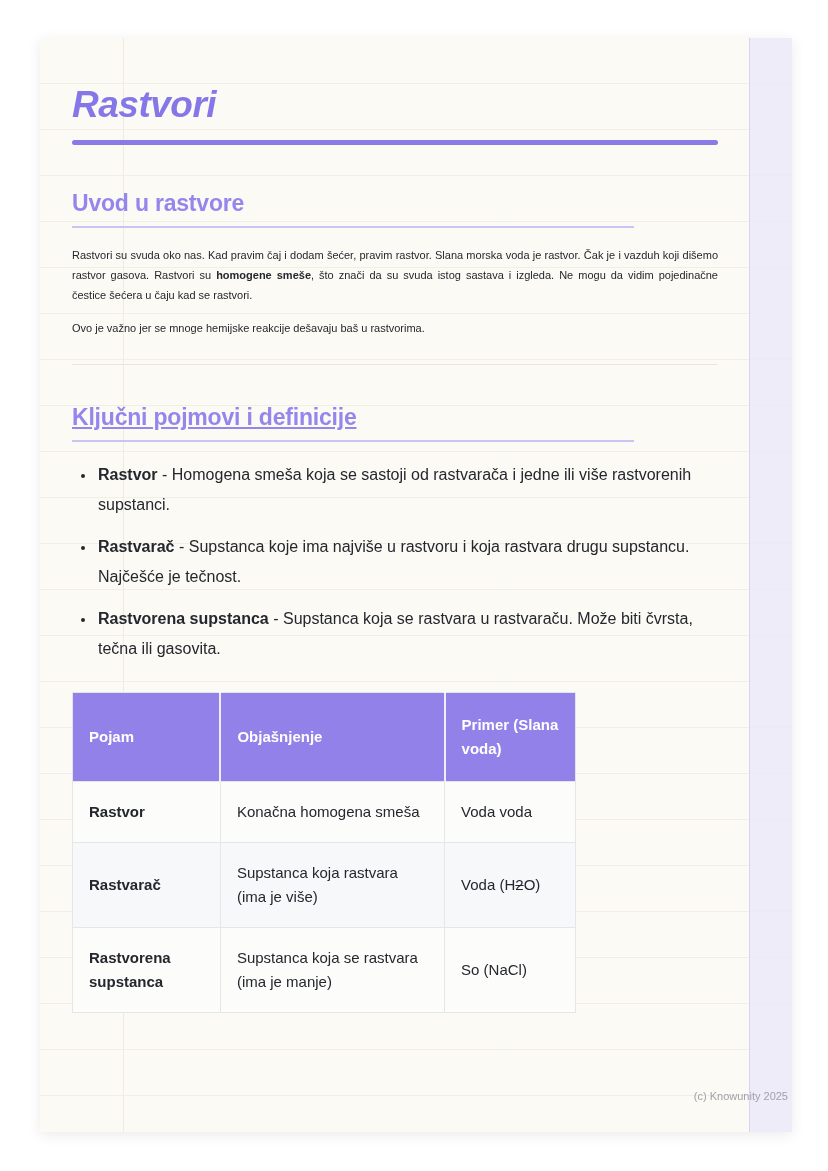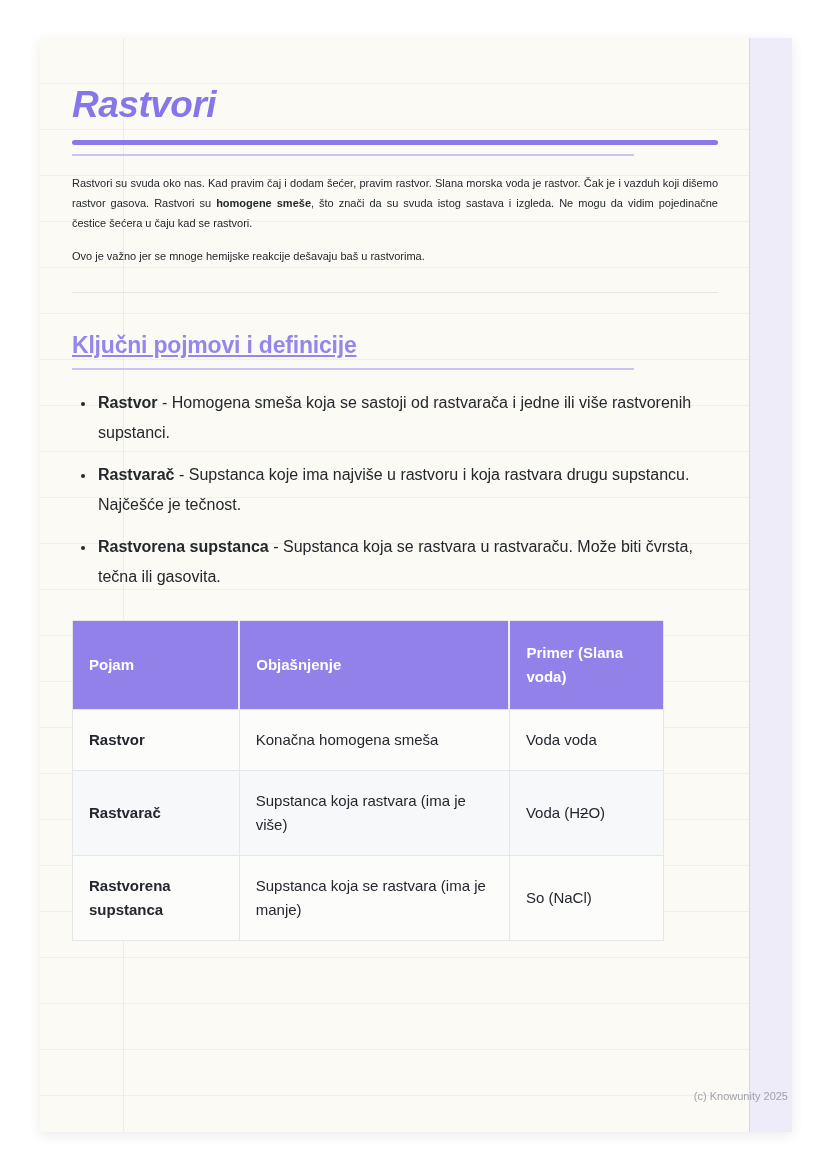--- a/index.html
+++ b/index.html
@@ -56,21 +56,21 @@
 
   .bullets { margin-top:18px; padding-left:24px; list-style:disc; }
   .bullets li {
     font-size:16px; line-height:30px; color:#24272E; margin-bottom:12px;
     padding-left:2px;
   }
   .bullets li::marker { color:#24272E; font-size:13px; }
   strong { font-weight:bold; }
 
   table.def-table {
-    margin-top:28px; width:592px; border-collapse:collapse;
+    margin-top:28px; width:504px; border-collapse:collapse;
     font-size:15px; color:#24272E; background:#FCFCFB;
   }
   .def-table th {
     background:#9181E9; color:#ffffff; font-weight:bold; text-align:left;
     padding:20px 16px; line-height:24px; height:84px; vertical-align:middle;
     border-right:2px solid rgba(255,255,255,0.85);
   }
   .def-table th:last-child { border-right:none; }
   .def-table td {
     padding:18px 16px; line-height:24px; vertical-align:middle;
@@ -94,20 +94,21 @@
 
 <div class="page">
   <div class="notebook-vline"></div>
   <div class="margin-band"></div>
 
   <div class="content">
 
     <h1 class="doc-title">Rastvori</h1>
     <div class="title-rule"></div>
 
+    <h2 class="h2 h2-first">Uvod u rastvore</h2>
     <div class="h2-underline"></div>
 
     <p class="para p-first"><span>Rastvori su svuda oko nas. Kad pravim čaj i dodam šećer, pravim rastvor. Slana morska voda je rastvor. Čak je i vazduh koji dišemo rastvor gasova. Rastvori su </span><strong>homogene smeše</strong><span>, što znači da su svuda istog sastava i izgleda. Ne mogu da vidim pojedinačne čestice šećera u čaju kad se rastvori.</span></p>
 
     <p class="para p-follow">Ovo je važno jer se mnoge hemijske reakcije dešavaju baš u rastvorima.</p>
 
     <div class="section-divider"></div>
 
     <h2 class="h2 h2-second">Ključni pojmovi i definicije</h2>
     <div class="h2-underline"></div>

